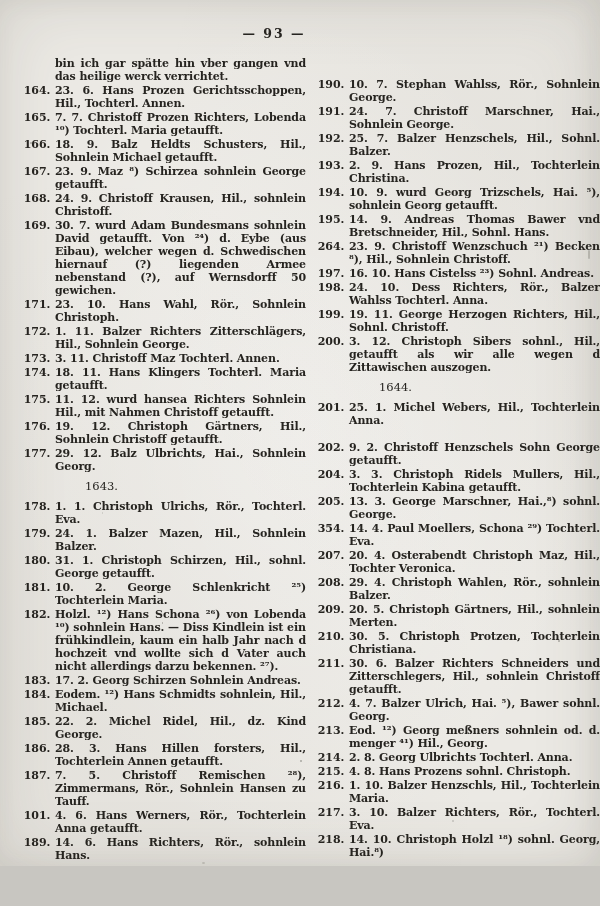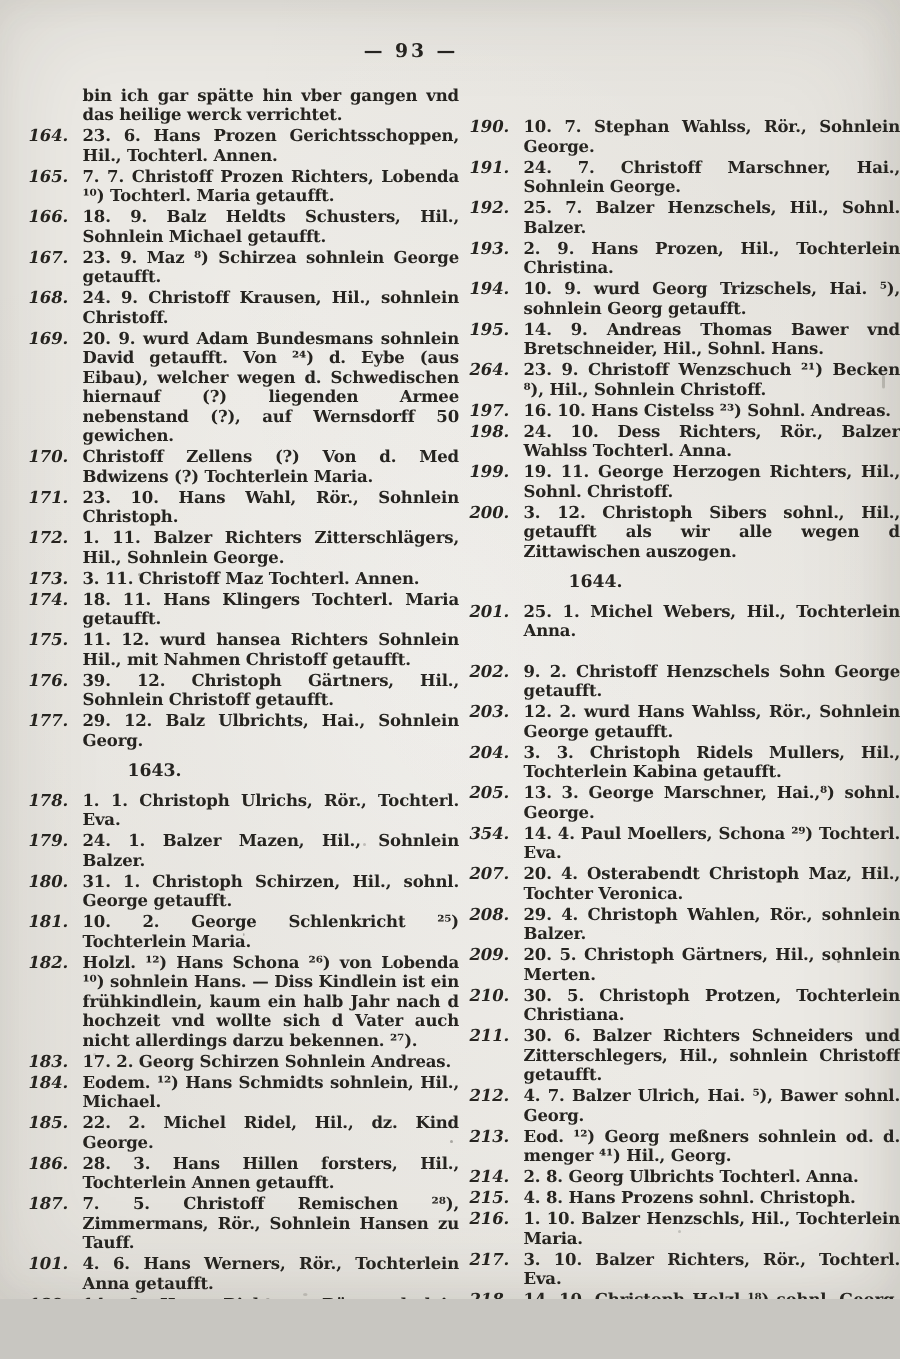--- a/index.html
+++ b/index.html
@@ -38,52 +38,51 @@
   .entry {
     padding-left: 36px; text-indent: -36px;
     font-size: 11px; font-weight: 700; line-height: 13px;
     text-align: justify;
     margin: 0 0 1px 0;
     letter-spacing: -0.1px;
   }
   .entry.nonum { text-indent: 0; }
   .num {
     display: inline-block; width: 36px; text-indent: 0;
-    text-align: left; vertical-align: baseline; font-style: italic;
+    text-align: center; vertical-align: baseline;
   }
   .year {
-    font-size: 11.5px; font-weight: 700; line-height: 13px;
+    font-size: 11.5px; font-weight: 400; line-height: 13px;
     padding-left: 66px; margin: 7px 16px 7px 0;
     text-indent: 0;
   }
   .spacer { height: 13px; }
   .sp { position: absolute; border-radius: 50%; background: rgba(50,46,40,0.35); }
 </style>
 </head>
 <body>
 
 <div class="page">
   <div class="pageheader">— 93 —</div>
 
   <div class="cols">
     <div class="col left" id="col-left">
         <div class="entry nonum"><span class="body">bin ich gar spätte hin vber gangen vnd das heilige werck verrichtet.</span></div>
         <div class="entry"><span class="num">164.</span><span class="body">23. 6. Hans Prozen Gerichtsschoppen, Hil., Tochterl. Annen.</span></div>
         <div class="entry"><span class="num">165.</span><span class="body">7. 7. Christoff Prozen Richters, Lobenda ¹⁰) Tochterl. Maria getaufft.</span></div>
         <div class="entry"><span class="num">166.</span><span class="body">18. 9. Balz Heldts Schusters, Hil., Sohnlein Michael getaufft.</span></div>
         <div class="entry"><span class="num">167.</span><span class="body">23. 9. Maz ⁸) Schirzea sohnlein George getaufft.</span></div>
         <div class="entry"><span class="num">168.</span><span class="body">24. 9. Christoff Krausen, Hil., sohnlein Christoff.</span></div>
-        <div class="entry"><span class="num">169.</span><span class="body">20. 9. wurd Adam Bundesmans sohnlein David getaufft. Von ²⁴) d. Eybe (aus Eibau), welcher wegen d. Schwedischen hiernauf (?) liegenden Armee nebenstand (?), auf Wernsdorff 50 gewichen.</span></div>
-        <div class="entry"><span class="num">170.</span><span class="body">Christoff Zellens (?) Von d. Med Bdwizens (?) Tochterlein Maria.</span></div>
+        <div class="entry"><span class="num">169.</span><span class="body">30. 7. wurd Adam Bundesmans sohnlein David getaufft. Von ²⁴) d. Eybe (aus Eibau), welcher wegen d. Schwedischen hiernauf (?) liegenden Armee nebenstand (?), auf Wernsdorff 50 gewichen.</span></div>
         <div class="entry"><span class="num">171.</span><span class="body">23. 10. Hans Wahl, Rör., Sohnlein Christoph.</span></div>
         <div class="entry"><span class="num">172.</span><span class="body">1. 11. Balzer Richters Zitterschlägers, Hil., Sohnlein George.</span></div>
         <div class="entry"><span class="num">173.</span><span class="body">3. 11. Christoff Maz Tochterl. Annen.</span></div>
         <div class="entry"><span class="num">174.</span><span class="body">18. 11. Hans Klingers Tochterl. Maria getaufft.</span></div>
         <div class="entry"><span class="num">175.</span><span class="body">11. 12. wurd hansea Richters Sohnlein Hil., mit Nahmen Christoff getaufft.</span></div>
-        <div class="entry"><span class="num">176.</span><span class="body">39. 12. Christoph Gärtners, Hil., Sohnlein Christoff getaufft.</span></div>
+        <div class="entry"><span class="num">176.</span><span class="body">19. 12. Christoph Gärtners, Hil., Sohnlein Christoff getaufft.</span></div>
         <div class="entry"><span class="num">177.</span><span class="body">29. 12. Balz Ulbrichts, Hai., Sohnlein Georg.</span></div>
         <div class="year">1643.</div>
         <div class="entry"><span class="num">178.</span><span class="body">1. 1. Christoph Ulrichs, Rör., Tochterl. Eva.</span></div>
         <div class="entry"><span class="num">179.</span><span class="body">24. 1. Balzer Mazen, Hil., Sohnlein Balzer.</span></div>
         <div class="entry"><span class="num">180.</span><span class="body">31. 1. Christoph Schirzen, Hil., sohnl. George getaufft.</span></div>
         <div class="entry"><span class="num">181.</span><span class="body">10. 2. George Schlenkricht ²⁵) Tochterlein Maria.</span></div>
         <div class="entry"><span class="num">182.</span><span class="body">Holzl. ¹²) Hans Schona ²⁶) von Lobenda ¹⁰) sohnlein Hans. — Diss Kindlein ist ein frühkindlein, kaum ein halb Jahr nach d hochzeit vnd wollte sich d Vater auch nicht allerdings darzu bekennen. ²⁷).</span></div>
         <div class="entry"><span class="num">183.</span><span class="body">17. 2. Georg Schirzen Sohnlein Andreas.</span></div>
         <div class="entry"><span class="num">184.</span><span class="body">Eodem. ¹²) Hans Schmidts sohnlein, Hil., Michael.</span></div>
         <div class="entry"><span class="num">185.</span><span class="body">22. 2. Michel Ridel, Hil., dz. Kind George.</span></div>
@@ -101,21 +100,20 @@
         <div class="entry"><span class="num">195.</span><span class="body">14. 9. Andreas Thomas Bawer vnd Bretschneider, Hil., Sohnl. Hans.</span></div>
         <div class="entry"><span class="num">264.</span><span class="body">23. 9. Christoff Wenzschuch ²¹) Becken ⁸), Hil., Sohnlein Christoff.</span></div>
         <div class="entry"><span class="num">197.</span><span class="body">16. 10. Hans Cistelss ²³) Sohnl. Andreas.</span></div>
         <div class="entry"><span class="num">198.</span><span class="body">24. 10. Dess Richters, Rör., Balzer Wahlss Tochterl. Anna.</span></div>
         <div class="entry"><span class="num">199.</span><span class="body">19. 11. George Herzogen Richters, Hil., Sohnl. Christoff.</span></div>
         <div class="entry"><span class="num">200.</span><span class="body">3. 12. Christoph Sibers sohnl., Hil., getaufft als wir alle wegen d Zittawischen auszogen.</span></div>
         <div class="year">1644.</div>
         <div class="entry"><span class="num">201.</span><span class="body">25. 1. Michel Webers, Hil., Tochterlein Anna.</span></div>
         <div class="spacer"></div>
         <div class="entry"><span class="num">202.</span><span class="body">9. 2. Christoff Henzschels Sohn George getaufft.</span></div>
-        <div class="entry"><span class="num">203.</span><span class="body">12. 2. wurd Hans Wahlss, Rör., Sohnlein George getaufft.</span></div>
         <div class="entry"><span class="num">204.</span><span class="body">3. 3. Christoph Ridels Mullers, Hil., Tochterlein Kabina getaufft.</span></div>
         <div class="entry"><span class="num">205.</span><span class="body">13. 3. George Marschner, Hai.,⁸) sohnl. George.</span></div>
         <div class="entry"><span class="num">354.</span><span class="body">14. 4. Paul Moellers, Schona ²⁹) Tochterl. Eva.</span></div>
         <div class="entry"><span class="num">207.</span><span class="body">20. 4. Osterabendt Christoph Maz, Hil., Tochter Veronica.</span></div>
         <div class="entry"><span class="num">208.</span><span class="body">29. 4. Christoph Wahlen, Rör., sohnlein Balzer.</span></div>
         <div class="entry"><span class="num">209.</span><span class="body">20. 5. Christoph Gärtners, Hil., sohnlein Merten.</span></div>
         <div class="entry"><span class="num">210.</span><span class="body">30. 5. Christoph Protzen, Tochterlein Christiana.</span></div>
         <div class="entry"><span class="num">211.</span><span class="body">30. 6. Balzer Richters Schneiders und Zitterschlegers, Hil., sohnlein Christoff getaufft.</span></div>
         <div class="entry"><span class="num">212.</span><span class="body">4. 7. Balzer Ulrich, Hai. ⁵), Bawer sohnl. Georg.</span></div>
         <div class="entry"><span class="num">213.</span><span class="body">Eod. ¹²) Georg meßners sohnlein od. d. menger ⁴¹) Hil., Georg.</span></div>

